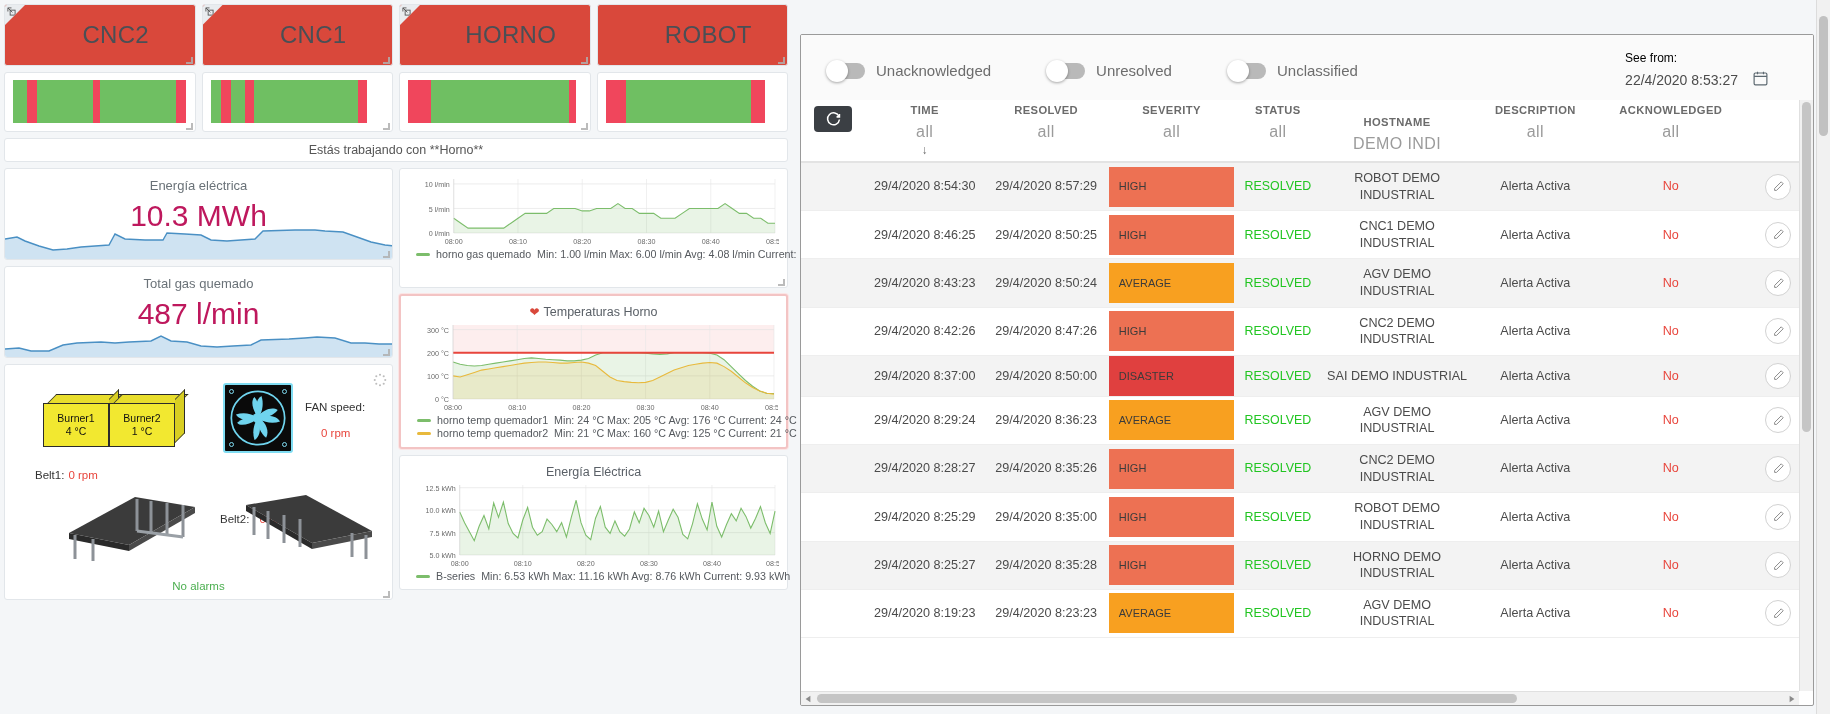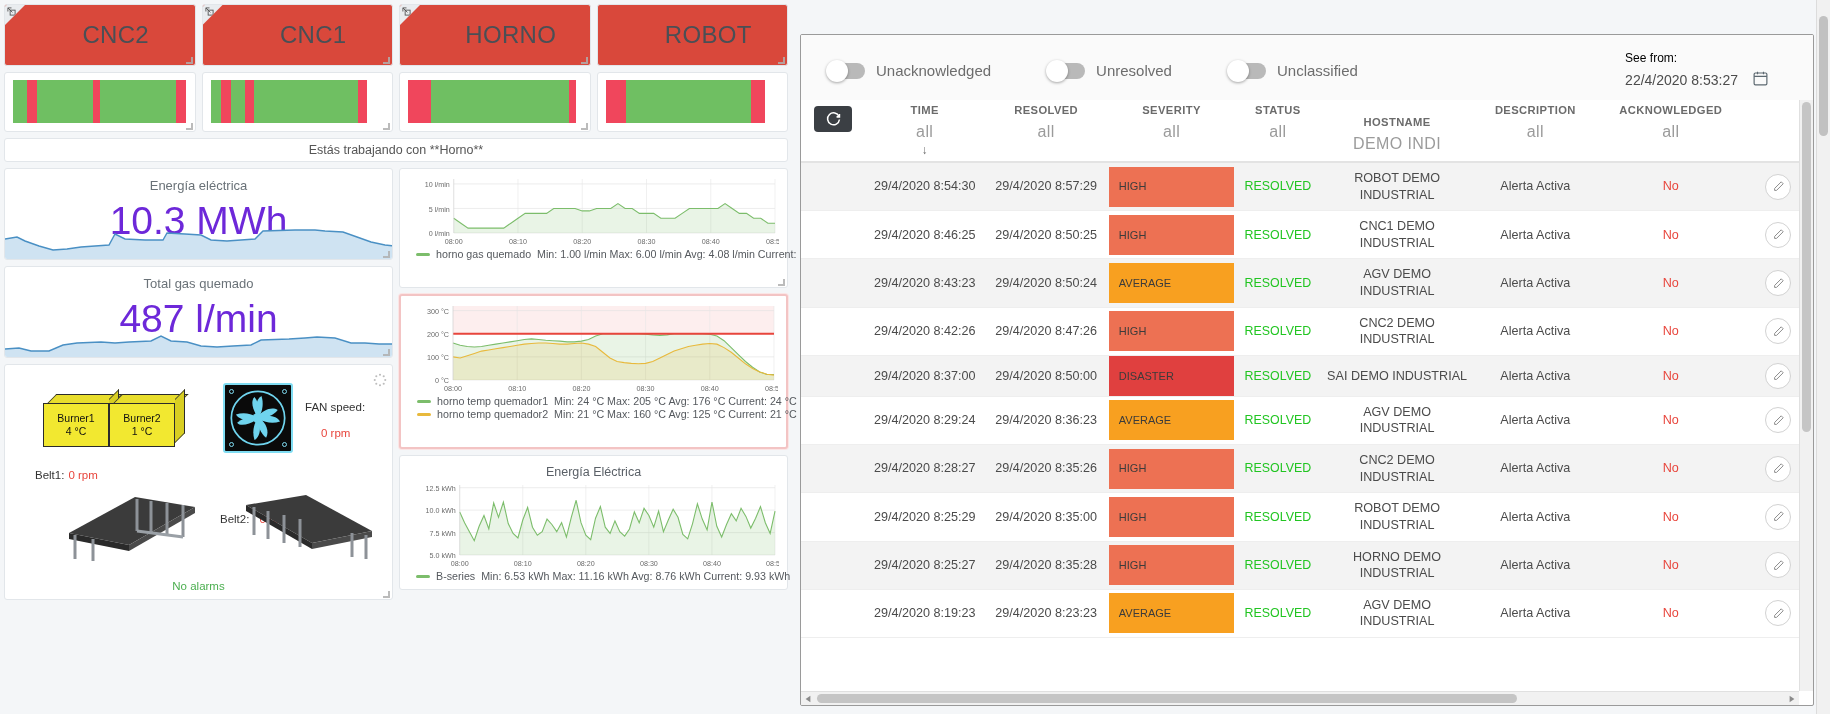--- a/index.html
+++ b/index.html
@@ -69,21 +69,21 @@
   }
 
   
   .body-cols { display: flex; gap: 6px; margin-top: 6px; }
   .col { display: flex; flex-direction: column; gap: 6px; }
   .col-l { width: 389px; }
   .col-r { width: 389px; }
 
   .kpi-card { height: 92px; position: relative; overflow: hidden; }
   .kpi-title { text-align: center; font-size: 13px; color: #6a7278; padding-top: 9px; }
-  .kpi-value { text-align: center; font-size: 39px; color: #6d28d9; font-weight: 400; margin-top: 6px; }
+  .kpi-value { text-align: center; font-size: 30px; color: #be185d; font-weight: 400; margin-top: 6px; }
   .kpi-spark { position: absolute; left: 0; right: 0; bottom: 0; height: 42px; }
 
   .machine-card { height: 236px; position: relative; padding: 8px; overflow: hidden; }
 
   .burner-box { position: absolute; }
   .burner-face {
     width: 66px; height: 44px;
     background: #f2e830;
     border: 1.5px solid #2b2b2b;
     display: flex; flex-direction: column;
@@ -475,20 +475,23 @@
             </svg>
           <div class="legend-row">
             <span class="legend-swatch" style="background:#7cbd6b"></span>
             <span>horno gas quemado</span>
             <span>Min: 1.00 l/min  Max: 6.00 l/min  Avg: 4.08 l/min  Current: 2.00 l/min</span>
           </div>
           <span class="resize-corner"></span>
         </div>
 
         <div class="card chart-card temp-card" style="height:155px;">
+          <div class="chart-title">
+            <span class="heart">❤</span><span>Temperaturas Horno</span>
+          </div>
           <svg class="chart-svg" id="chart-temp" height="92" viewBox="0 0 369 92" preserveAspectRatio="none">
               <rect x="44" y="4" width="321" height="27.75" fill="#fdeeee"></rect>
               <line x1="44" y1="8.625" x2="365" y2="8.625" stroke="#e0e0e0" stroke-width="0.6"></line>
               <text x="40" y="11.825" text-anchor="end" font-size="7.2" fill="#6b6b6b" font-family="&quot;Liberation Sans&quot;, sans-serif">300 °C</text>
               <line x1="44" y1="31.75" x2="365" y2="31.75" stroke="#e0e0e0" stroke-width="0.6"></line>
               <text x="40" y="34.95" text-anchor="end" font-size="7.2" fill="#6b6b6b" font-family="&quot;Liberation Sans&quot;, sans-serif">200 °C</text>
               <line x1="44" y1="54.875" x2="365" y2="54.875" stroke="#e0e0e0" stroke-width="0.6"></line>
               <text x="40" y="58.075" text-anchor="end" font-size="7.2" fill="#6b6b6b" font-family="&quot;Liberation Sans&quot;, sans-serif">100 °C</text>
               <line x1="44" y1="78" x2="365" y2="78" stroke="#e0e0e0" stroke-width="0.6"></line>
               <text x="40" y="81.2" text-anchor="end" font-size="7.2" fill="#6b6b6b" font-family="&quot;Liberation Sans&quot;, sans-serif">0 °C</text>

